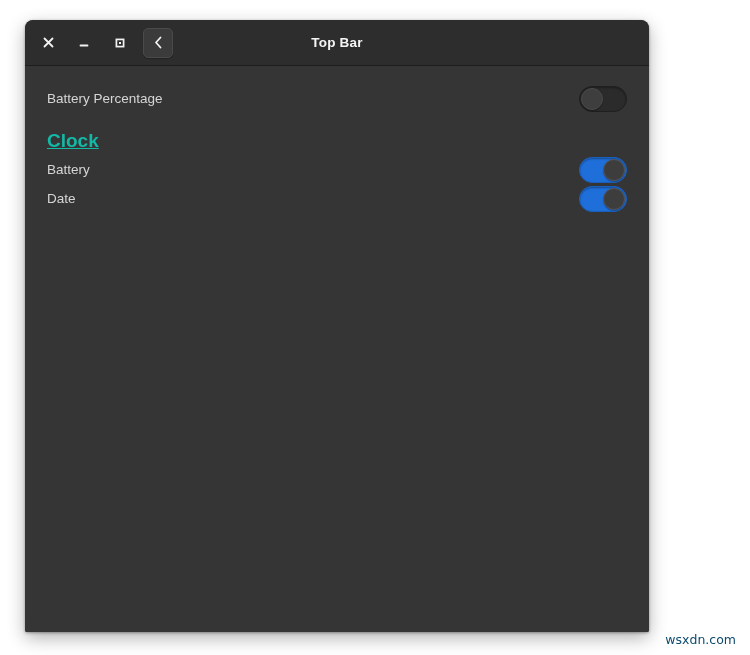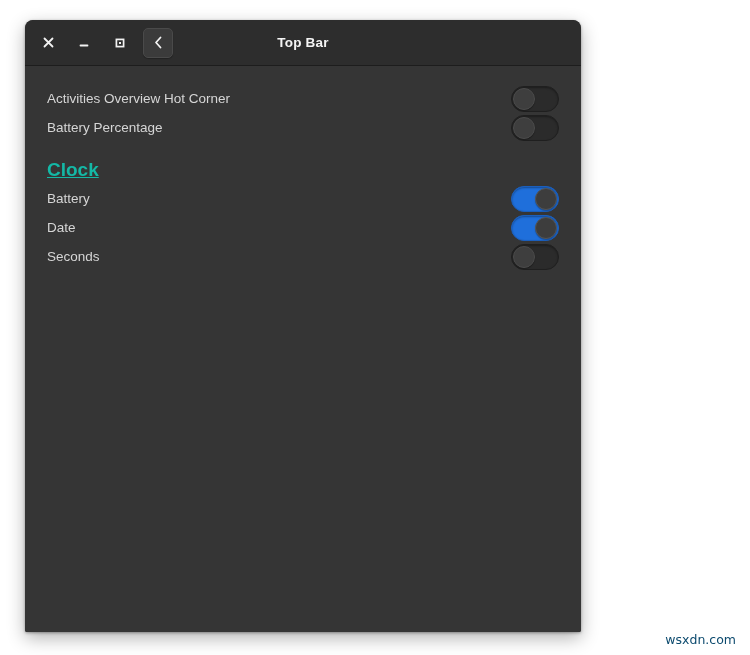--- a/index.html
+++ b/index.html
@@ -13,21 +13,21 @@
     font-family: "Liberation Sans", sans-serif;
     overflow: hidden;
     position: relative;
   }
 
   
   #app-window {
     position: absolute;
     left: 25px;
     top: 20px;
-    width: 556px;
+    width: 624px;
     height: 612px;
     border-radius: 8px 8px 2px 2px;
     background: #353535;
     box-shadow: 0 6px 18px rgba(0,0,0,0.30), 0 1px 3px rgba(0,0,0,0.35);
     overflow: hidden;
     display: flex;
     flex-direction: column;
   }
 
   
@@ -207,26 +207,20 @@
           <path d="M8.5 2.5 L4 7.5 L8.5 12.5" fill="none" stroke="#f2f2f2" stroke-width="1.8" stroke-linecap="round" stroke-linejoin="round"></path>
         </svg>
       </span>
     </button>
 
     <div id="window-title">Top Bar</div>
   </div>
 
   <div id="content">
 
-    <div class="row">
-      <span class="row-label">Activities Overview Hot Corner</span>
-      <span class="toggle">
-        <span class="knob"></span>
-      </span>
-    </div>
 
     <div class="row">
       <span class="row-label">Battery Percentage</span>
       <span class="toggle">
         <span class="knob"></span>
       </span>
     </div>
 
     <div class="spacer-lg"></div>
 
@@ -239,26 +233,20 @@
       </span>
     </div>
 
     <div class="row">
       <span class="row-label">Date</span>
       <span class="toggle on">
         <span class="knob"></span>
       </span>
     </div>
 
-    <div class="row">
-      <span class="row-label">Seconds</span>
-      <span class="toggle">
-        <span class="knob"></span>
-      </span>
-    </div>
 
     <div class="spacer-sm"></div>
 
 
 
   </div>
 </div>
 
 <div id="watermark">wsxdn.com</div>
 

